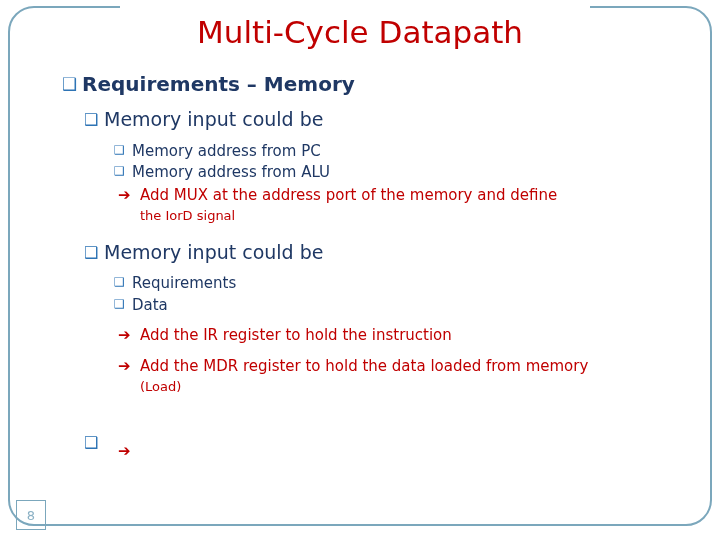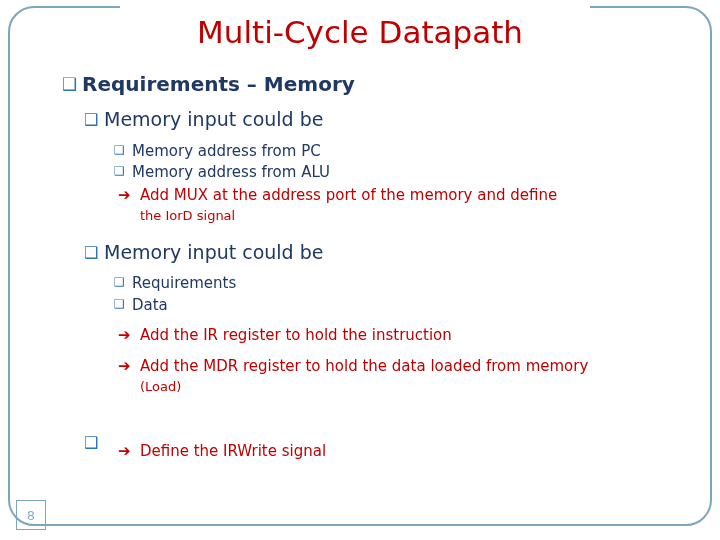--- a/index.html
+++ b/index.html
@@ -226,20 +226,19 @@
     <div class="sp-md"></div>
 
     <div class="lvl2">
       <span class="bullet">❑</span>
     </div>
 
     <div class="sp-sm"></div>
 
     <div class="arrow-line">
       <span class="arrow">➔</span>
-      <span>Define the IRWrite signal</span>
     </div>
 
   </div>
 
   <div class="page-number-box">8</div>
 
 </div>
 
 </body></html>

